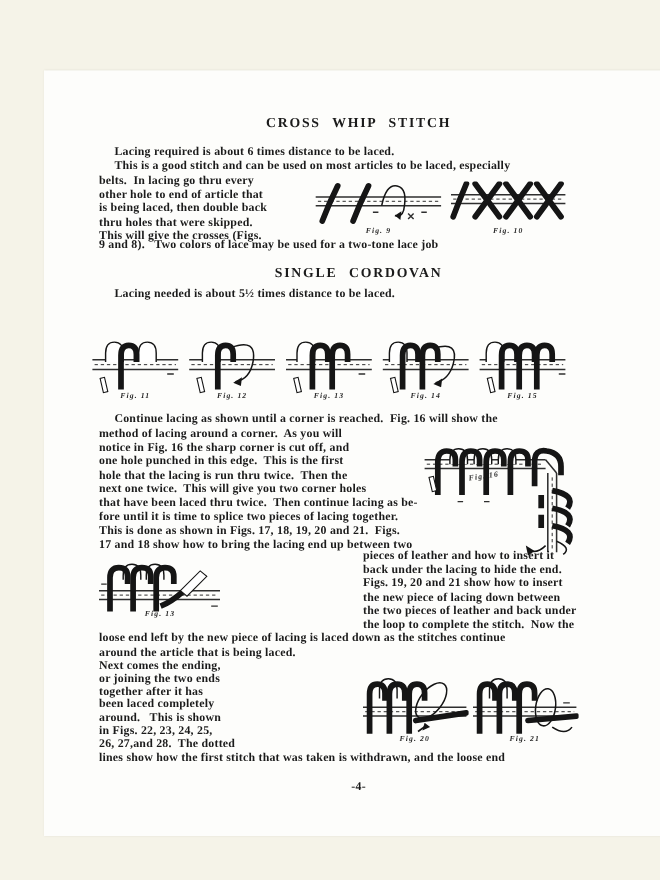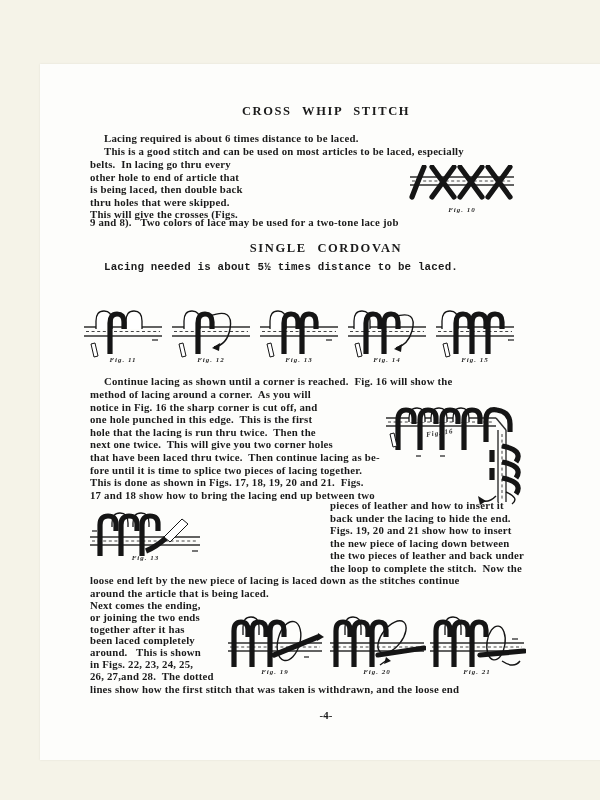--- a/index.html
+++ b/index.html
@@ -36,41 +36,56 @@
 
   <div class="title" style="top:41px;">CROSS WHIP STITCH</div>
   <div class="blk indent" style="top:68px;left:50px;">Lacing required is about 6 times distance to be laced.</div>
   <div class="blk indent" style="top:81px;left:50px;">This is a good stitch and can be used on most articles to be laced, especially</div>
   <div class="blk" style="top:94px;left:50px;">belts.  In lacing go thru every
 other hole to end of article that
 is being laced, then double back
 thru holes that were skipped.
 This will give the crosses (Figs.</div>
 
+  <div class="fig" style="left:245px;top:101px;">
+    <svg width="118" height="44" viewBox="0 0 118 44">
+      <path class="s" d="M2,14 H116"></path>
+        <path class="s" d="M2,22 H116"></path>
+        <path class="d" d="M4,18 H114"></path>
+      <path class="lg" d="M22,4 Q14,20 8,36"></path>
+        <path class="lg" d="M50,4 Q42,20 36,36"></path>
+      <path class="ol" d="M62,22 Q66,2 76,4 Q86,6 82,26 Q80,33 74,31"></path>
+      <path class="ar" d="M74,31 L80,27 L79,35 Z"></path>
+      <path class="t" d="M86,29 l5,5 M91,29 l-5,5"></path>
+      <path class="t" d="M54,28 h5"></path>
+        <path class="t" d="M98,28 h5"></path>
+    </svg>
+    <div class="figlabel">Fig. 9</div>
+  </div>
 
   <div class="fig" style="left:368px;top:101px;">
     <svg width="108" height="44" viewBox="0 0 108 44">
       <path class="s" d="M2,12 H106"></path>
         <path class="s" d="M2,20 H106"></path>
         <path class="d" d="M4,16 H104"></path>
       <path class="lg" d="M16,2 Q10,16 4,32"></path>
       <path class="lg" d="M24,2 L46,32"></path>
         <path class="lg" d="M46,2 L24,32"></path>
       <path class="lg" d="M52,2 L74,32"></path>
         <path class="lg" d="M74,2 L52,32"></path>
       <path class="lg" d="M80,2 L102,32"></path>
         <path class="lg" d="M102,2 L80,32"></path>
     </svg>
     <div class="figlabel">Fig. 10</div>
   </div>
 
   <div class="blk" style="top:152px;left:50px;">9 and 8).   Two colors of lace may be used for a two-tone lace job</div>
 
   <div class="title" style="top:178px;">SINGLE CORDOVAN</div>
-  <div class="blk indent" style="top:197px;left:50px;font-family:Liberation Mono, monospace;">Lacing needed is about 5½ times distance to be laced.</div>
+  <div class="blk indent" style="top:197px;left:50px;">Lacing needed is about 5½ times distance to be laced.</div>
 
   <div class="fig" style="left:42px;top:243px;display:flex;gap:6px;">
     <div>
       <svg width="82" height="52" viewBox="0 0 82 52">
         <path class="s" d="M2,20 H80"></path>
           <path class="s" d="M2,29 H80"></path>
           <path class="d" d="M4,24.5 H78"></path>
         <path class="o" d="M14,22 L14,14 Q14,4 22,4 Q30,4 30,14 L30,22"></path>
         <path class="o" d="M44,22 L44,14 Q44,4 52,4 Q60,4 60,14 L60,22"></path>
         <path class="lp" d="M28,47 L28,16 Q28,7 35,7 Q42,7 42,15 L42,22"></path>
@@ -208,36 +223,20 @@
 around the article that is being laced.</div>
 
   <div class="blk" style="top:536px;left:50px;line-height:11.8px;">Next comes the ending,
 or joining the two ends
 together after it has
 been laced completely
 around.   This is shown
 in Figs. 22, 23, 24, 25,
 26, 27,and 28.  The dotted</div>
 
-  <div class="fig" style="left:186px;top:545px;">
-    <svg width="98" height="62" viewBox="0 0 98 62">
-      <path class="s" d="M2,34 H96"></path>
-        <path class="s" d="M2,42 H96"></path>
-        <path class="d" d="M4,38 H94"></path>
-      <path class="o" d="M17,26 V18 Q17,8 25,8 Q33,8 33,18 V26"></path>
-      <path class="lp" d="M8,58 L8,22 Q8,13 15,13 Q22,13 22,21 L22,28"></path>
-      <path class="lp" d="M26,58 L26,22 Q26,13 33,13 Q40,13 40,21 L40,28"></path>
-      <path class="lp" d="M44,58 L44,22 Q44,13 51,13 Q58,13 58,21 L58,28"></path>
-      <path class="lg" d="M48,46 L92,28"></path>
-      <path class="ar" d="M92,24 L98,28 L91,32 Z"></path>
-      <ellipse class="ol" cx="63" cy="32" rx="11" ry="20" transform="rotate(15 63 32)"></ellipse>
-      <path class="t" d="M78,48 h5"></path>
-    </svg>
-    <div class="figlabel">Fig. 19</div>
-  </div>
 
   <div class="fig" style="left:288px;top:545px;">
     <svg width="98" height="62" viewBox="0 0 98 62">
       <path class="s" d="M2,34 H96"></path>
         <path class="s" d="M2,42 H96"></path>
         <path class="d" d="M4,38 H94"></path>
       <path class="o" d="M17,26 V18 Q17,8 25,8 Q33,8 33,18 V26"></path>
       <path class="lp" d="M8,58 L8,22 Q8,13 15,13 Q22,13 22,21 L22,28"></path>
       <path class="lp" d="M26,58 L26,22 Q26,13 33,13 Q40,13 40,21 L40,28"></path>
       <path class="lp" d="M44,58 L44,22 Q44,13 51,13 Q58,13 58,21 L58,28"></path>

